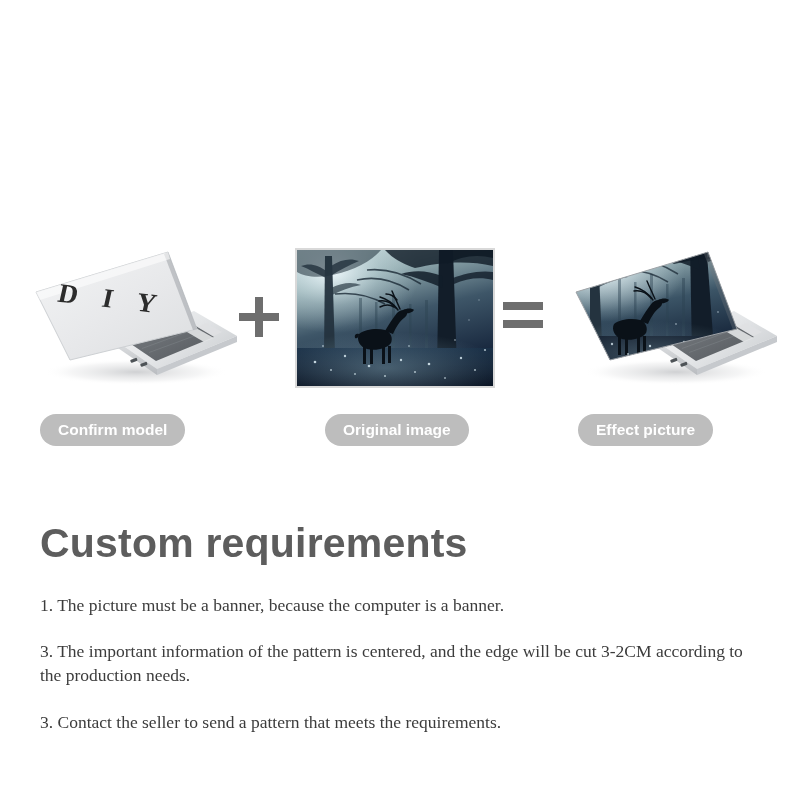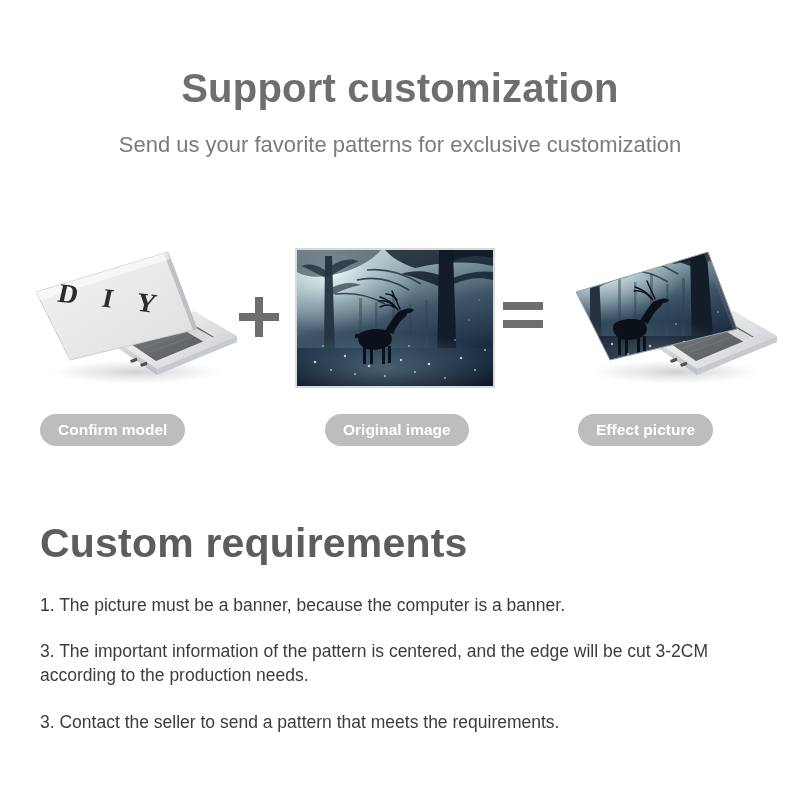--- a/index.html
+++ b/index.html
@@ -163,39 +163,36 @@
     font-size: 41px;
     font-weight: 700;
     color: #5d5d5d;
     letter-spacing: 0.2px;
     line-height: 1.15;
   }
   .req-list {
     margin: 26px 0 0 0;
     padding: 0;
     list-style: none;
+    font-family: Liberation Serif, serif;
   }
   .req-item {
     font-size: 17.5px;
     color: #3c3c3c;
     line-height: 1.38;
     margin-bottom: 22px;
     font-weight: 400;
   }
   .req-item:last-child { margin-bottom: 0; }
 </style>
 </head>
 <body>
 
 <div class="page">
 
-  <div class="header">
-    <h1 class="main-title">Support customization</h1>
-    <p class="sub-title">Send us your favorite patterns for exclusive customization</p>
-  </div>
 
   <div class="compose">
 
     <div class="cell cell-left">
       <div class="stage">
         <div class="laptop">
           <svg width="225" height="160" viewBox="0 0 225 160" xmlns="http://www.w3.org/2000/svg">
             <defs>
               <linearGradient id="lidWhite" x1="0" y1="0" x2="1" y2="1">
                 <stop offset="0%" stop-color="#f3f4f5"></stop>

